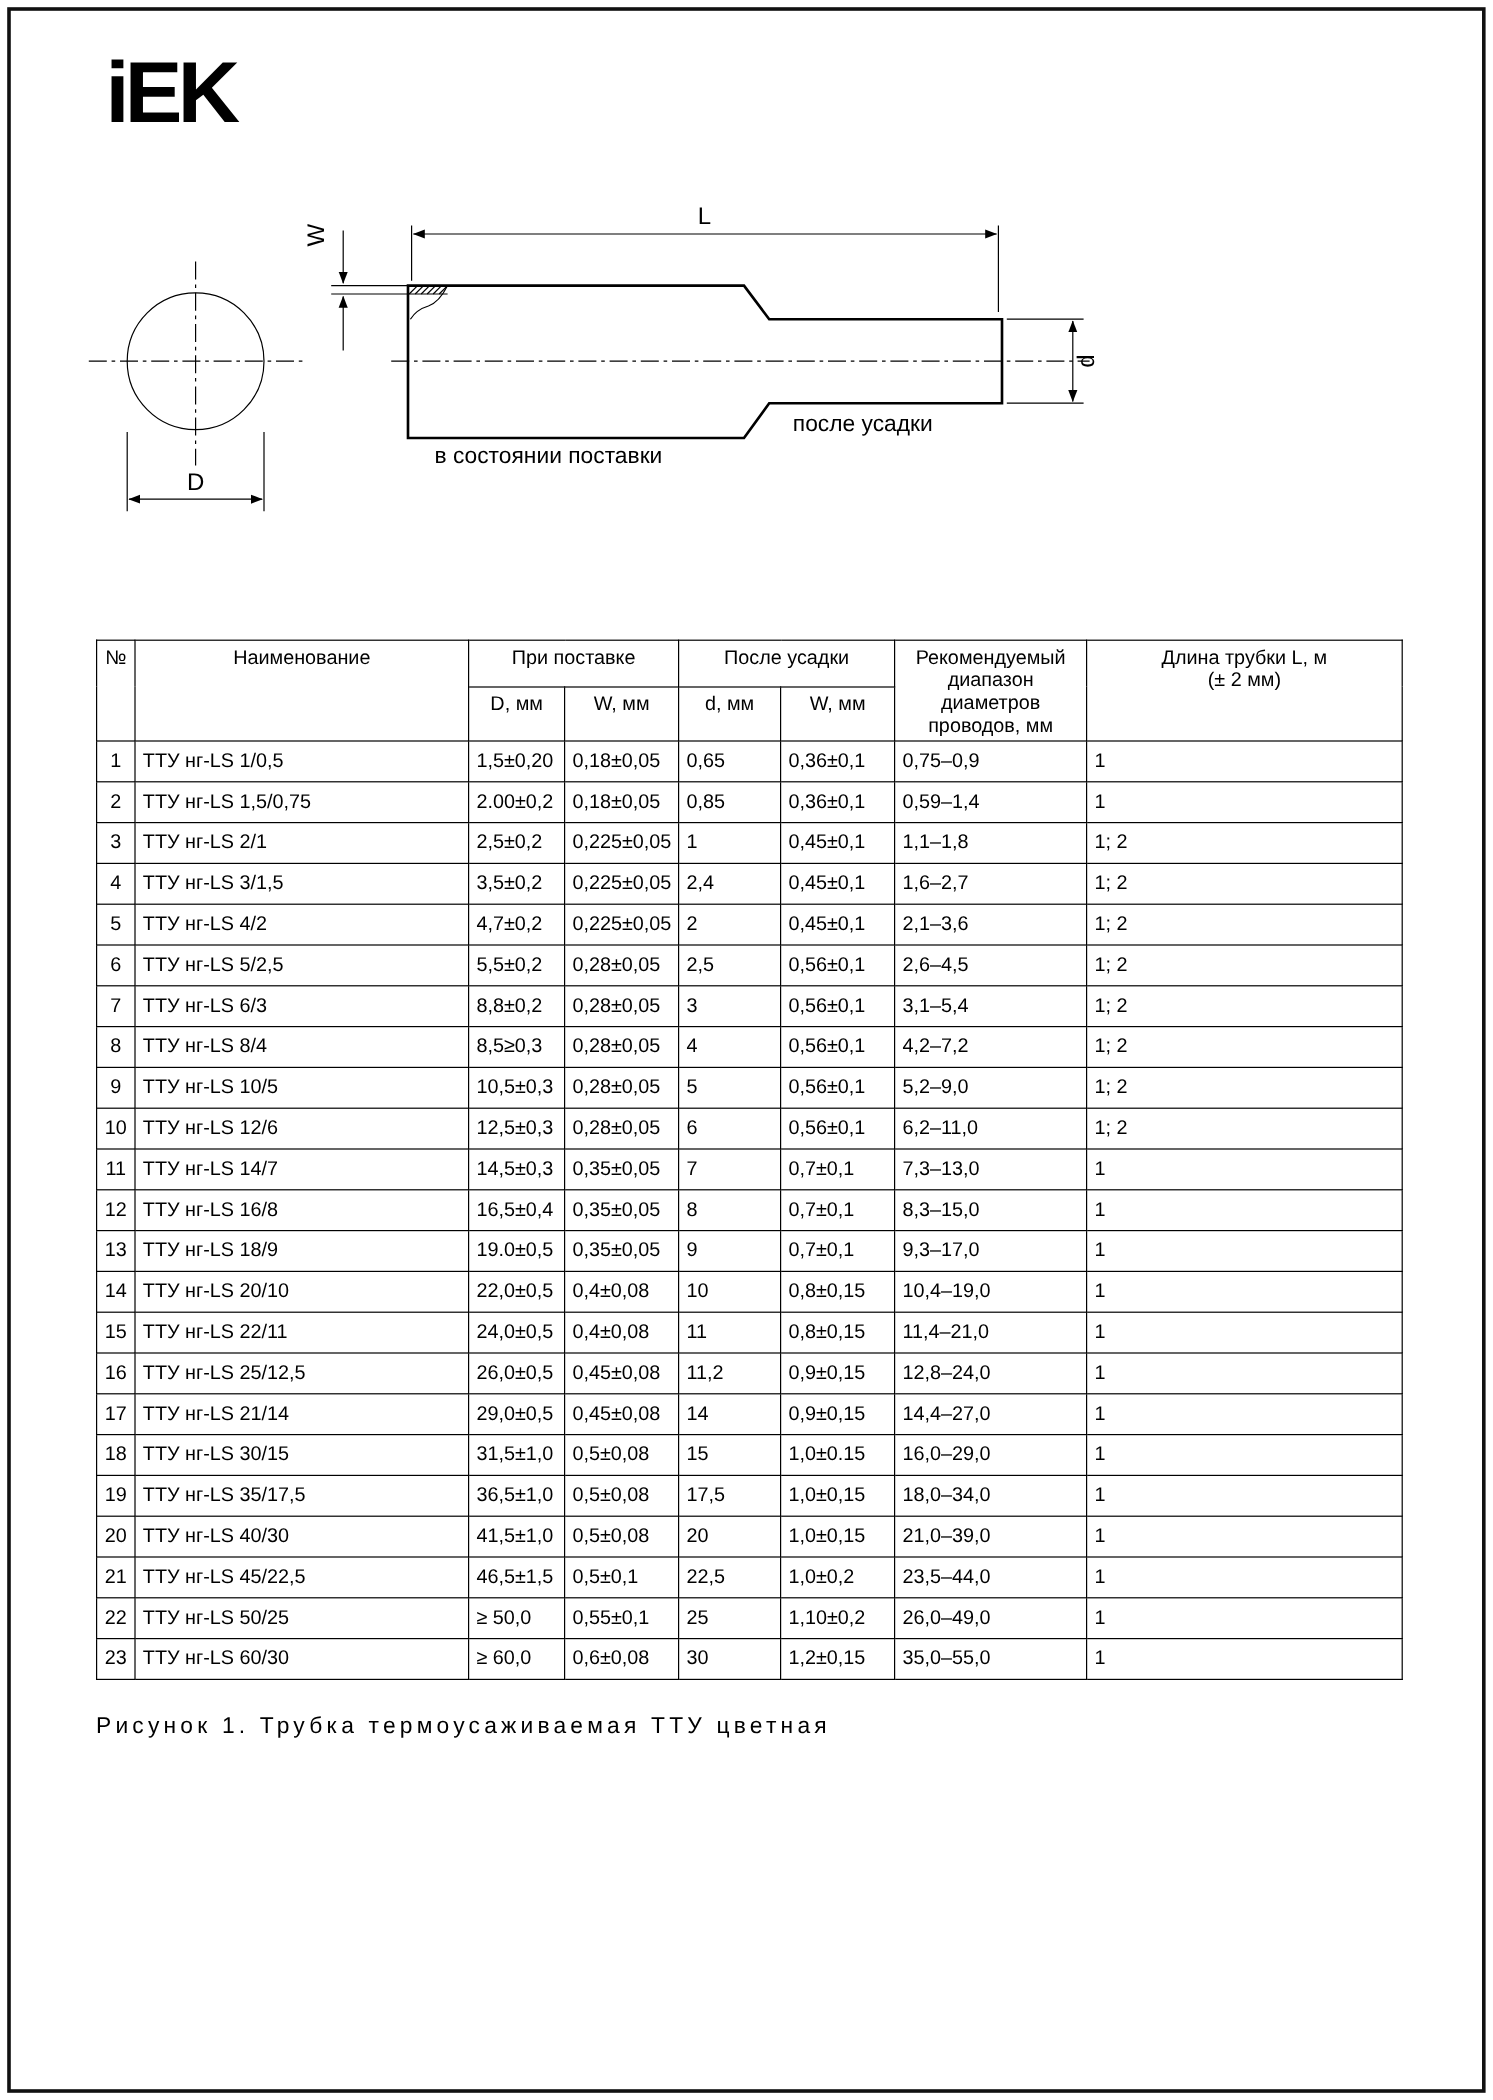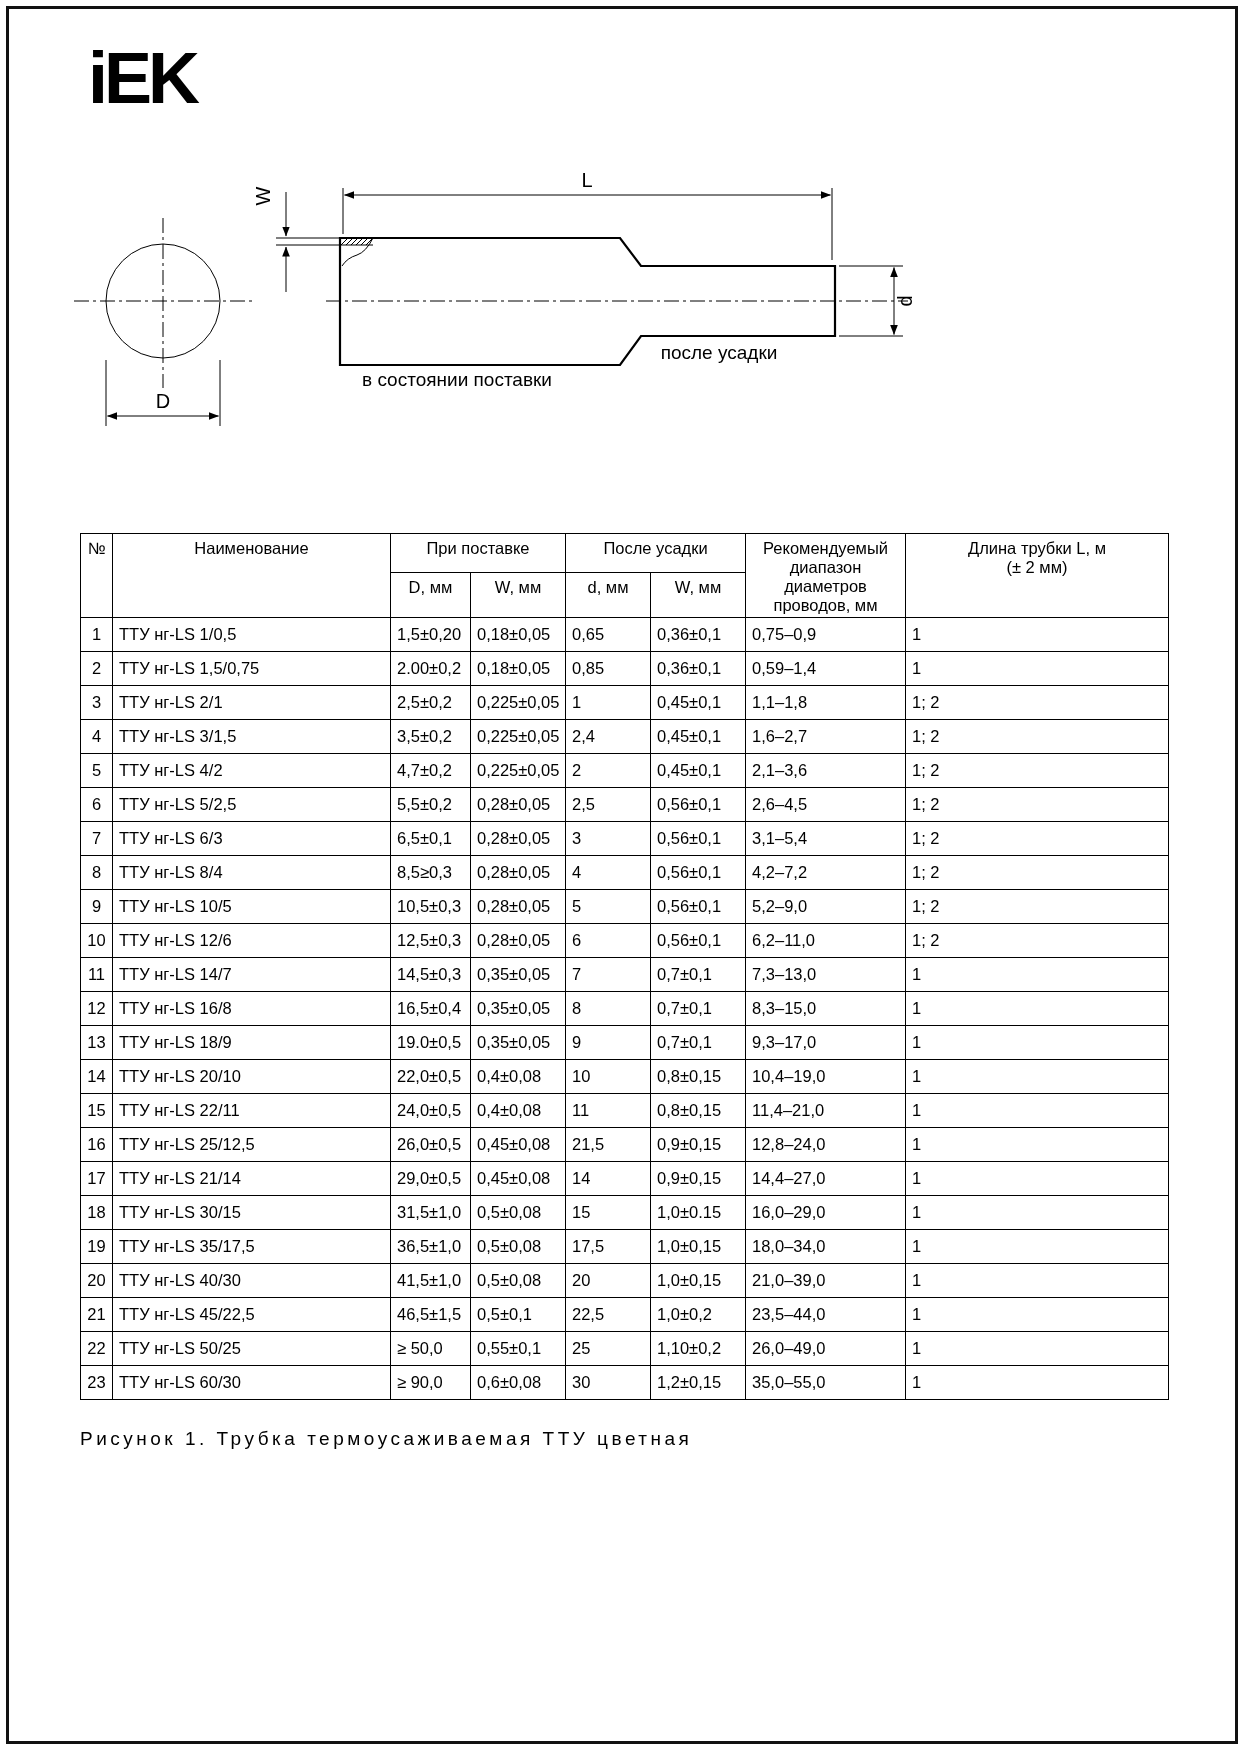--- a/index.html
+++ b/index.html
@@ -183,21 +183,21 @@
         <td>5,5±0,2</td>
         <td>0,28±0,05</td>
         <td>2,5</td>
         <td>0,56±0,1</td>
         <td>2,6–4,5</td>
         <td>1; 2</td>
       </tr>
       <tr>
         <td class="c-num">7</td>
         <td>ТТУ нг-LS 6/3</td>
-        <td>6,5±0,1</td>
+        <td>8,8±0,2</td>
         <td>0,28±0,05</td>
         <td>3</td>
         <td>0,56±0,1</td>
         <td>3,1–5,4</td>
         <td>1; 2</td>
       </tr>
       <tr>
         <td class="c-num">8</td>
         <td>ТТУ нг-LS 8/4</td>
         <td>8,5≥0,3</td>
@@ -275,21 +275,21 @@
         <td>11</td>
         <td>0,8±0,15</td>
         <td>11,4–21,0</td>
         <td>1</td>
       </tr>
       <tr>
         <td class="c-num">16</td>
         <td>ТТУ нг-LS 25/12,5</td>
         <td>26,0±0,5</td>
         <td>0,45±0,08</td>
-        <td>21,5</td>
+        <td>11,2</td>
         <td>0,9±0,15</td>
         <td>12,8–24,0</td>
         <td>1</td>
       </tr>
       <tr>
         <td class="c-num">17</td>
         <td>ТТУ нг-LS 21/14</td>
         <td>29,0±0,5</td>
         <td>0,45±0,08</td>
         <td>14</td>
@@ -343,21 +343,21 @@
         <td>≥ 50,0</td>
         <td>0,55±0,1</td>
         <td>25</td>
         <td>1,10±0,2</td>
         <td>26,0–49,0</td>
         <td>1</td>
       </tr>
       <tr>
         <td class="c-num">23</td>
         <td>ТТУ нг-LS 60/30</td>
-        <td>≥ 90,0</td>
+        <td>≥ 60,0</td>
         <td>0,6±0,08</td>
         <td>30</td>
         <td>1,2±0,15</td>
         <td>35,0–55,0</td>
         <td>1</td>
       </tr>
     </tbody>
 </table>
 
 <div class="caption">Рисунок 1. Трубка термоусаживаемая ТТУ цветная</div>

